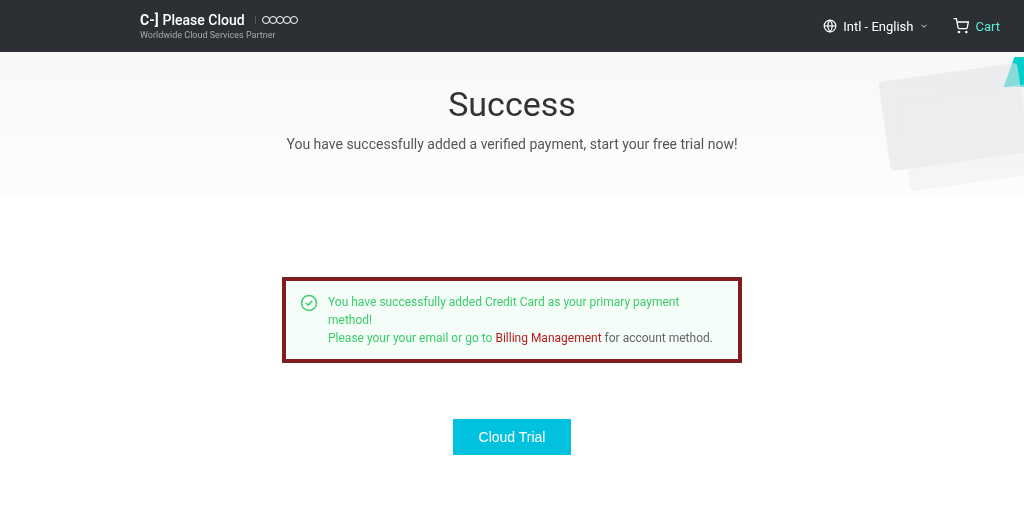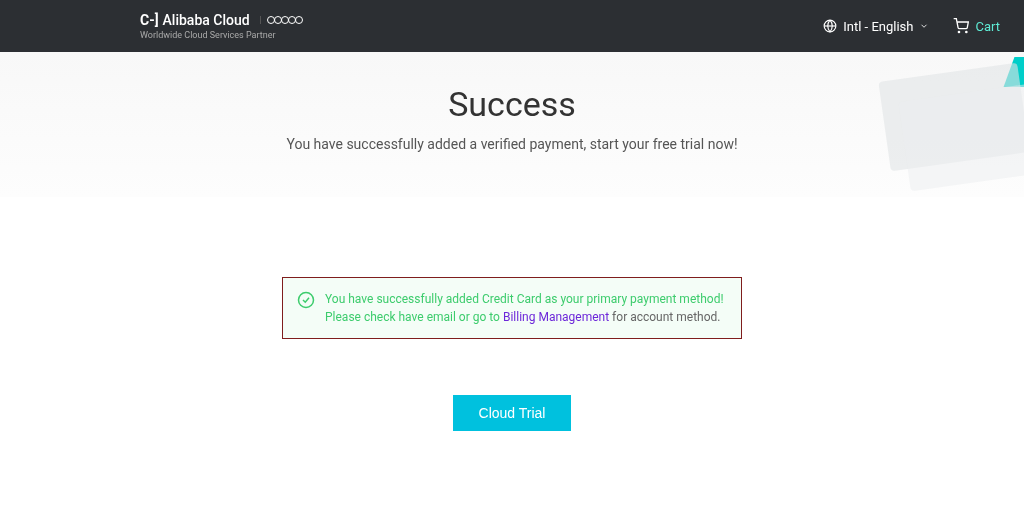--- a/index.html
+++ b/index.html
@@ -140,40 +140,40 @@
       color: #555;
     }
     .content {
       padding-top: 80px;
       display: flex;
       flex-direction: column;
       align-items: center;
     }
     .alert-box {
       width: 460px;
-      border: 1px solid #7f1d1d;
+      border: 4px solid #7f1d1d;
       background: #f4fdf7;
       padding: 12px 14px;
       display: flex;
       gap: 10px;
       align-items: flex-start;
     }
     .check-icon {
       width: 18px;
       height: 18px;
       flex-shrink: 0;
       margin-top: 1px;
     }
     .alert-text {
       font-size: 12px;
       line-height: 1.5;
       color: #3dcc6d;
     }
     .alert-link {
-      color: #6d28d9;
+      color: #b91c1c;
       cursor: pointer;
       margin-top: 29px;
     }
     .alert-tail {
       color: #666;
     }
     .cta-button {
       margin-top: 56px;
       background: #00c1de;
       color: #fff;
@@ -184,21 +184,21 @@
     }
   </style>
 </head>
 <body>
 
 <div class="header">
   <div class="header-left">
     <div class="logo-row">
       <span class="logo-text">
         <span class="logo-bracket">C-]</span>
-        <span>Alibaba Cloud</span>
+        <span>Please Cloud</span>
       </span>
       <span class="olympic-rings">
         <span class="ring"></span>
           <span class="ring"></span>
           <span class="ring"></span>
           <span class="ring"></span>
           <span class="ring"></span>
       </span>
     </div>
     <div class="tagline">Worldwide Cloud Services Partner</div>
@@ -238,18 +238,18 @@
 
 <div class="content">
   <div class="alert-box">
     <svg class="check-icon" viewBox="0 0 24 24" fill="none" stroke="#3dcc6d" stroke-width="2">
       <circle cx="12" cy="12" r="10"></circle>
       <polyline points="8 12 11 15 16 9"></polyline>
     </svg>
     <div class="alert-text">
       <div>You have successfully added Credit Card as your primary payment method!</div>
       <div>
-        <span>Please check have email or go to </span><span class="alert-link">Billing Management</span><span class="alert-tail"> for account method.</span>
+        <span>Please your your email or go to </span><span class="alert-link">Billing Management</span><span class="alert-tail"> for account method.</span>
       </div>
     </div>
   </div>
   <button class="cta-button">Cloud Trial</button>
 </div>
 
 </body></html>

